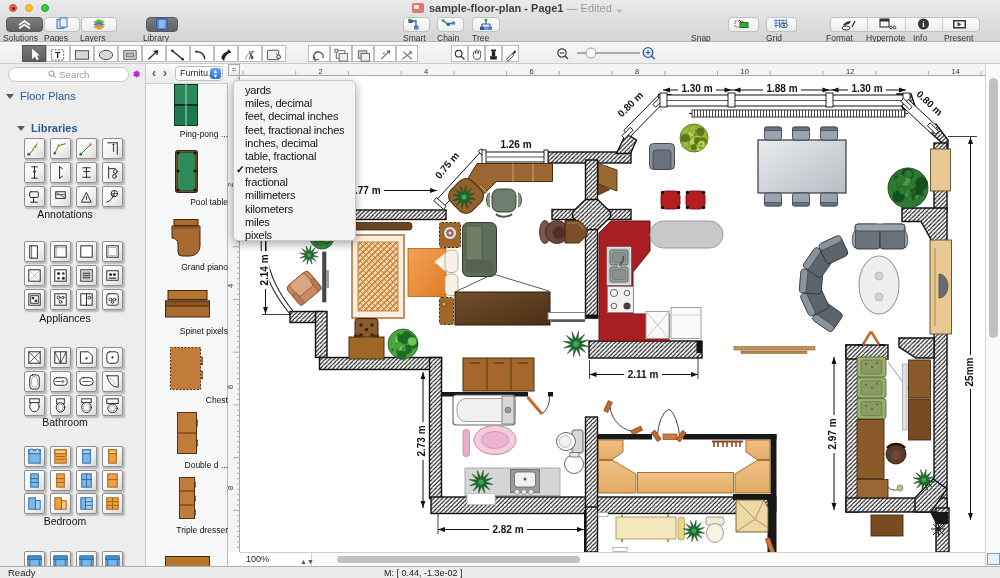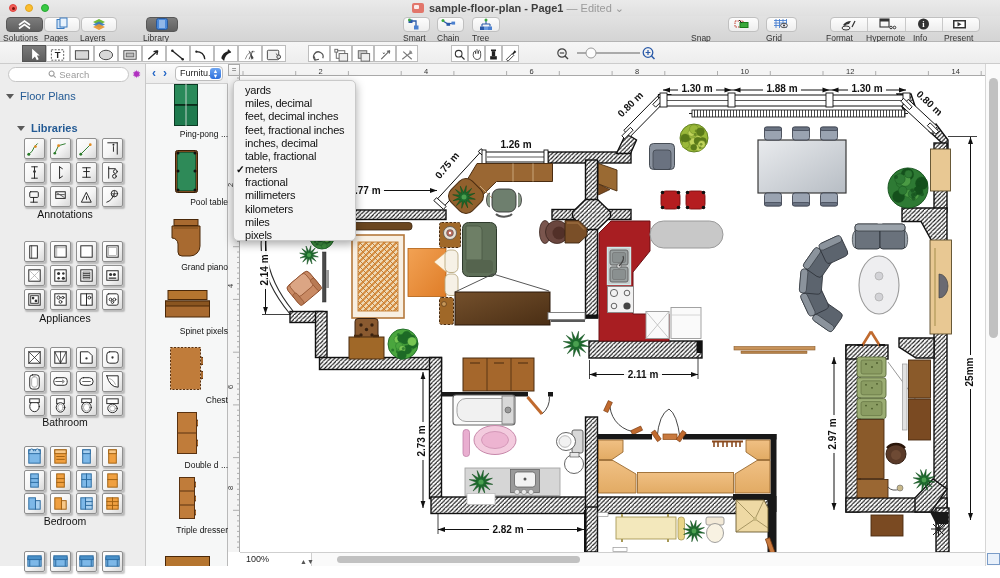--- a/index.html
+++ b/index.html
@@ -1422,13 +1422,17 @@
 <div class="mi">feet, fractional inches</div>
 <div class="mi">inches, decimal</div>
 <div class="mi">table, fractional</div>
 <div class="mi"><span class="ck">✓</span>meters</div>
 <div class="mi">fractional</div>
 <div class="mi">millimeters</div>
 <div class="mi">kilometers</div>
 <div class="mi">miles</div>
 <div class="mi">pixels</div>
     </div>
+<div class="abs" id="statusbar">
+  <span style="position:absolute;left:8px;top:0px">Ready</span>
+  <span style="position:absolute;left:384px;top:1px;font-size:9px">M: [ 0.44, -1.3e-02 ]</span>
+</div>
 </div>
 
 </body></html>

